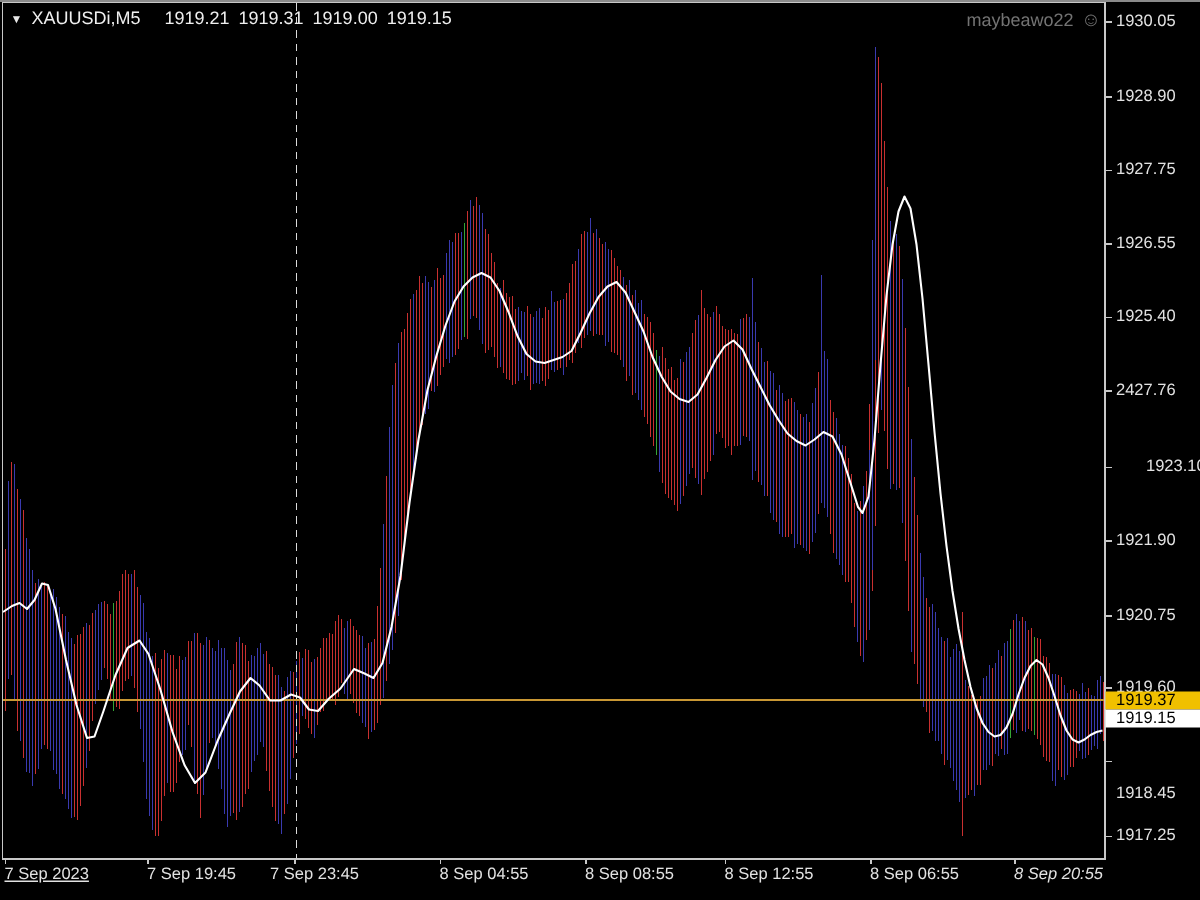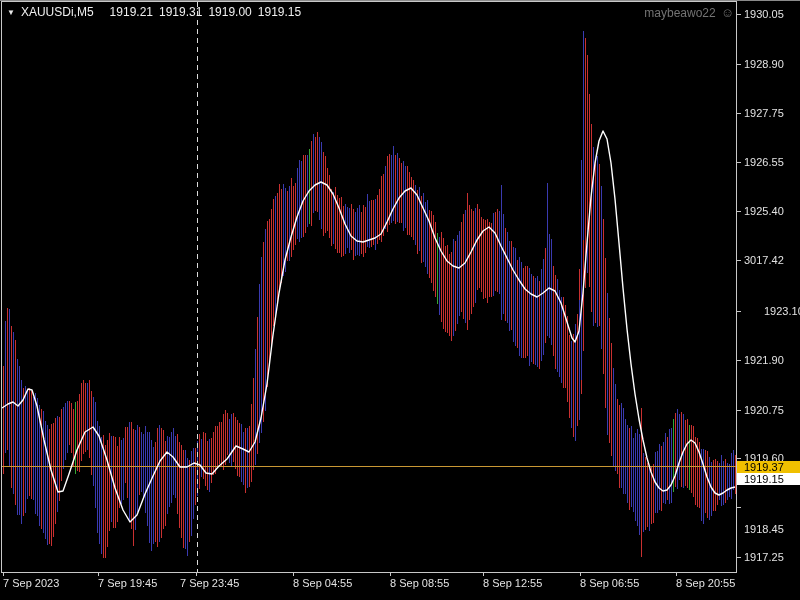--- a/index.html
+++ b/index.html
@@ -437,35 +437,35 @@
   <div class="account">
     <span>maybeawo22</span><span class="smile">☺</span>
   </div>
 
   <div id="price-axis">
       <div class="axis-label" style="left: 744px; top: 8px;">1930.05</div>
       <div class="axis-label" style="left: 744px; top: 58px;">1928.90</div>
       <div class="axis-label" style="left: 744px; top: 107px;">1927.75</div>
       <div class="axis-label" style="left: 744px; top: 156px;">1926.55</div>
       <div class="axis-label" style="left: 744px; top: 205px;">1925.40</div>
-      <div class="axis-label" style="left: 744px; top: 254px;">3017.42</div>
+      <div class="axis-label" style="left: 744px; top: 254px;">2427.76</div>
       <div class="axis-label" style="left: 764px; top: 305px;">1923.10</div>
       <div class="axis-label" style="left: 744px; top: 354px;">1921.90</div>
       <div class="axis-label" style="left: 744px; top: 404px;">1920.75</div>
       <div class="axis-label" style="left: 744px; top: 452px;">1919.60</div>
       <div class="axis-label" style="left: 744px; top: 523px;">1918.45</div>
       <div class="axis-label" style="left: 744px; top: 551px;">1917.25</div>
     </div>
   <div id="time-axis">
-      <div class="axis-label" style="left: 3px; top: 577px;">7 Sep 2023</div>
+      <div class="axis-label" style="left: 3px; top: 577px; text-decoration: underline;">7 Sep 2023</div>
       <div class="axis-label" style="left: 98px; top: 577px;">7 Sep 19:45</div>
       <div class="axis-label" style="left: 180px; top: 577px; text-align: right;">7 Sep 23:45</div>
       <div class="axis-label" style="left: 293px; top: 577px; text-align: center;">8 Sep 04:55</div>
       <div class="axis-label" style="left: 390px; top: 577px;">8 Sep 08:55</div>
       <div class="axis-label" style="left: 483px; top: 577px;">8 Sep 12:55</div>
       <div class="axis-label" style="left: 580px; top: 577px;">8 Sep 06:55</div>
-      <div class="axis-label" style="left: 676px; top: 577px;">8 Sep 20:55</div>
+      <div class="axis-label" style="left: 676px; top: 577px; font-style: italic;">8 Sep 20:55</div>
     </div>
   <div id="badges">
       <div class="badge" style="top: 461px; background: rgb(240, 192, 0);">1919.37</div>
       <div class="badge" style="top: 473px; background: rgb(255, 255, 255);">1919.15</div>
     </div>
 </div>
 
 </body></html>

